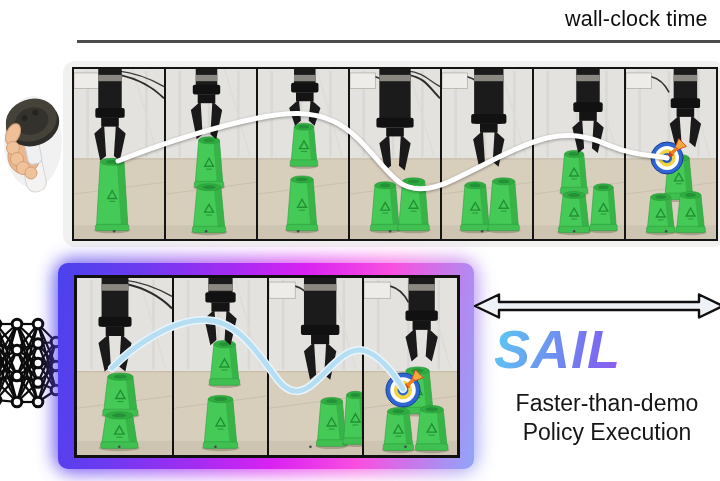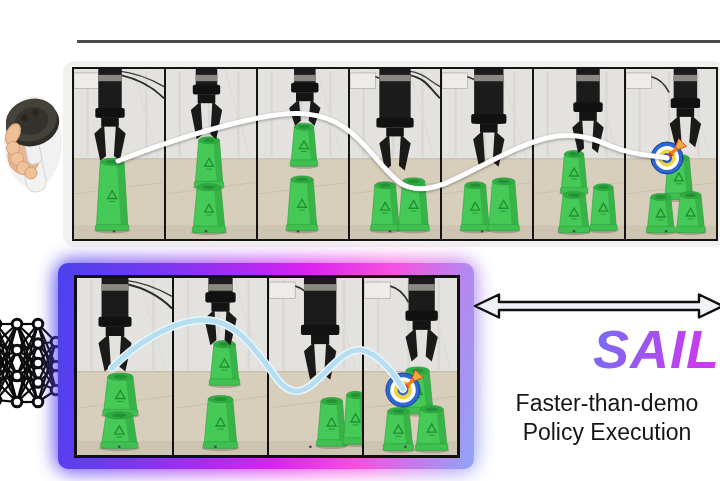--- a/index.html
+++ b/index.html
@@ -19,31 +19,32 @@
   .halo{position:absolute;inset:-4px;border-radius:18px;filter:blur(9px);opacity:.85;}
   .band{position:absolute;inset:0;border-radius:10px;}
   .pstrip{position:absolute;left:16px;top:12px;display:flex;border:3px solid #101010;background:#101010;}
   .pframe{box-sizing:border-box;width:95px;height:177px;border-left:2.5px solid #101010;
           position:relative;overflow:hidden;background:#e3e1dd;}
   .pframe:first-child{border-left:none;}
   .frame svg,.pframe svg{display:block;width:100%;height:100%;}
   .hand{position:absolute;left:0;top:90px;width:64px;height:108px;}
   .nn{position:absolute;left:-10px;top:316px;width:76px;height:94px;}
   .arrow{position:absolute;left:471px;top:290px;width:256px;height:32px;}
-  .sail-title{position:absolute;left:494px;top:318px;width:226px;text-align:right;
+  .sail-title{position:absolute;left:494px;top:318px;width:226px;text-align:left;
               font-size:54px;font-weight:700;font-style:italic;letter-spacing:1px;
               -webkit-background-clip:text;background-clip:text;color:transparent;}
   .sail-sub{position:absolute;left:478px;top:389px;width:258px;text-align:center;
             font-size:23px;color:#161616;line-height:1.28;}
 </style>
 </head>
 <body>
 
 <div class="stage">
 
+  <div class="wallclock">wall-clock time</div>
   <div class="timeline"></div>
 
   <div class="demo-row" id="demoRow">
     <div class="strip" id="demoStrip">
         <div class="frame">
           <svg viewBox="0 0 92 174" preserveAspectRatio="none">
             <rect x="0" y="0" width="92" height="92" fill="#e4e2de"></rect>
             <line x1="14" y1="2" x2="14" y2="90" stroke="#dad8d4" stroke-width="2.5"></line>
             <line x1="44" y1="2" x2="44" y2="90" stroke="#dad8d4" stroke-width="2.5"></line>
             <line x1="74" y1="2" x2="74" y2="90" stroke="#dad8d4" stroke-width="2.5"></line>

